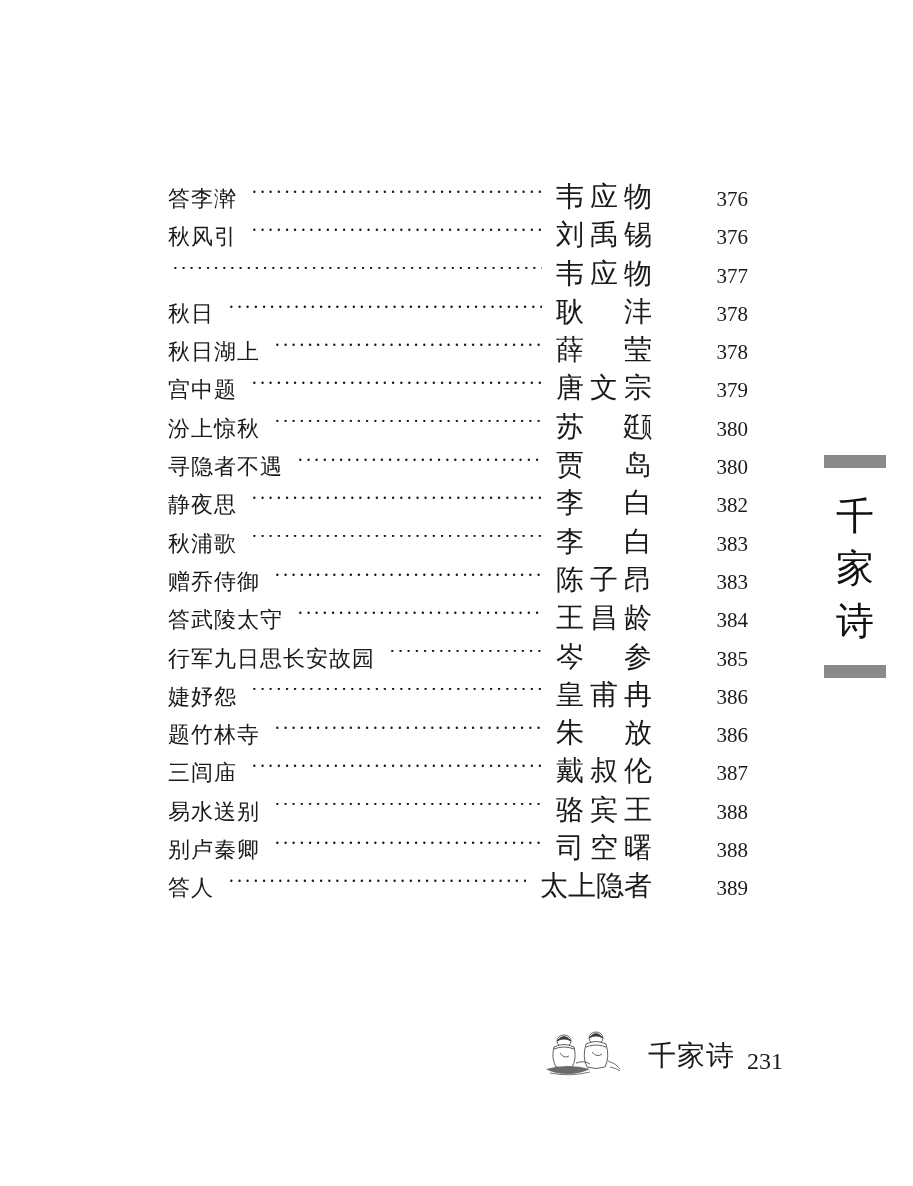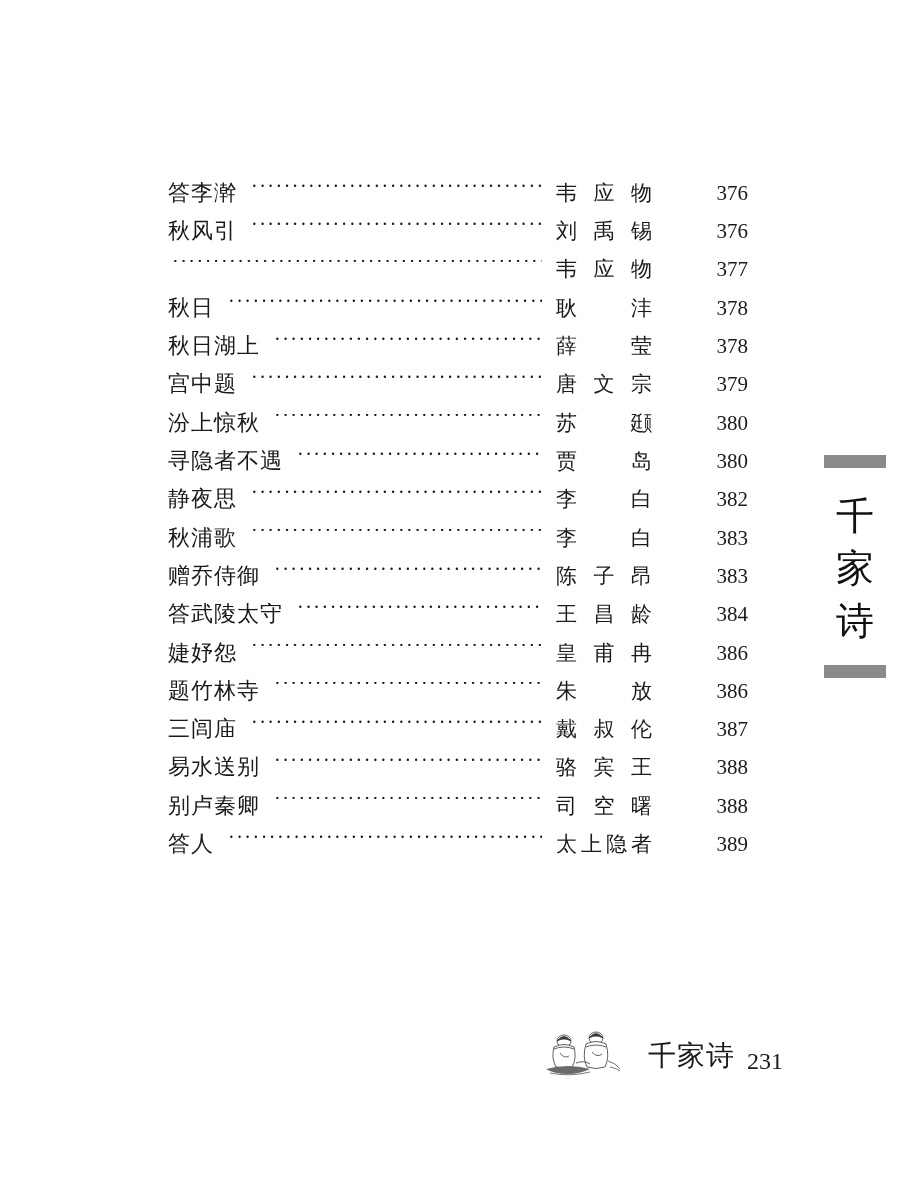--- a/index.html
+++ b/index.html
@@ -53,21 +53,21 @@
     letter-spacing: 1.5px;
     color: #1a1a1a;
     white-space: nowrap;
     overflow: hidden;
     display: block;
   }
   .toc-author {
     flex: 0 0 96px;
     text-align: justify;
     text-align-last: justify;
-    font-size: 21px;
+    font-size: 28px;
     padding-left: 10px;
   }
   .toc-page {
     flex: 0 0 56px;
     text-align: right;
     font-size: 21px;
     font-family: "Liberation Serif", "DejaVu Serif", serif;
     padding-left: 8px;
     margin-left: 32px;
   }
@@ -209,20 +209,26 @@
       <span class="toc-page">383</span>
     </div>
 
     <div class="toc-row">
       <span class="toc-title">答武陵太守</span>
       <span class="toc-leader"></span>
       <span class="toc-author">王昌龄</span>
       <span class="toc-page">384</span>
     </div>
 
+    <div class="toc-row">
+      <span class="toc-title">行军九日思长安故园</span>
+      <span class="toc-leader"></span>
+      <span class="toc-author">岑参</span>
+      <span class="toc-page">385</span>
+    </div>
 
     <div class="toc-row">
       <span class="toc-title">婕妤怨</span>
       <span class="toc-leader"></span>
       <span class="toc-author">皇甫冉</span>
       <span class="toc-page">386</span>
     </div>
 
     <div class="toc-row">
       <span class="toc-title">题竹林寺</span>

